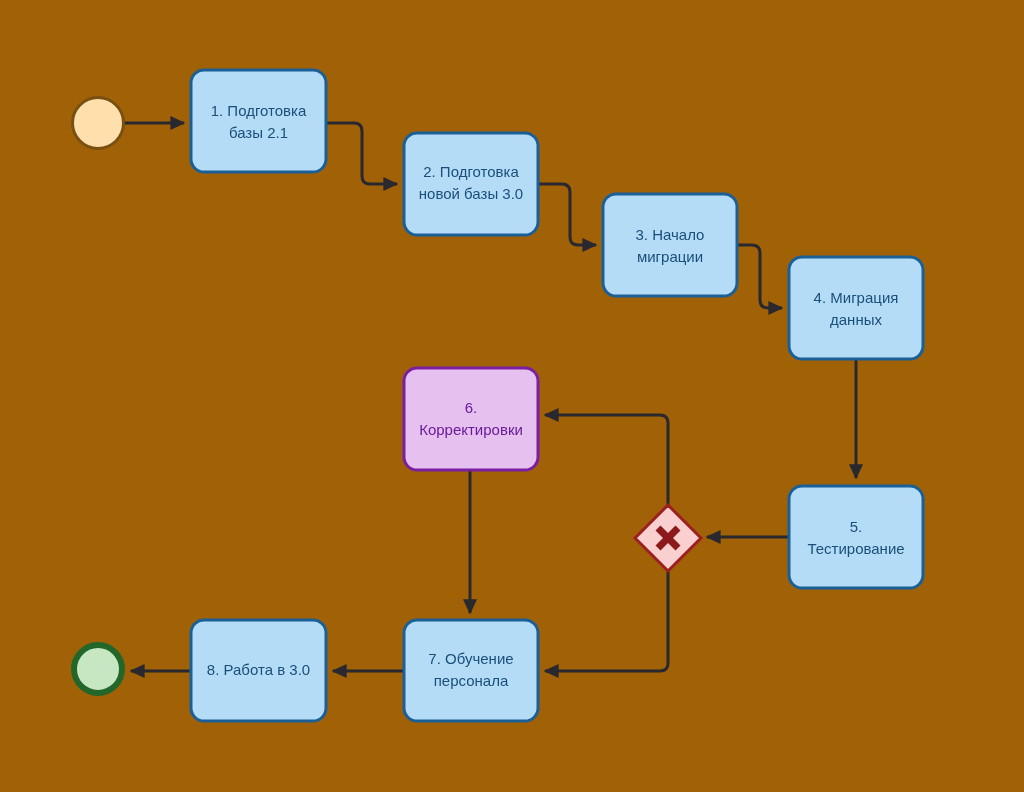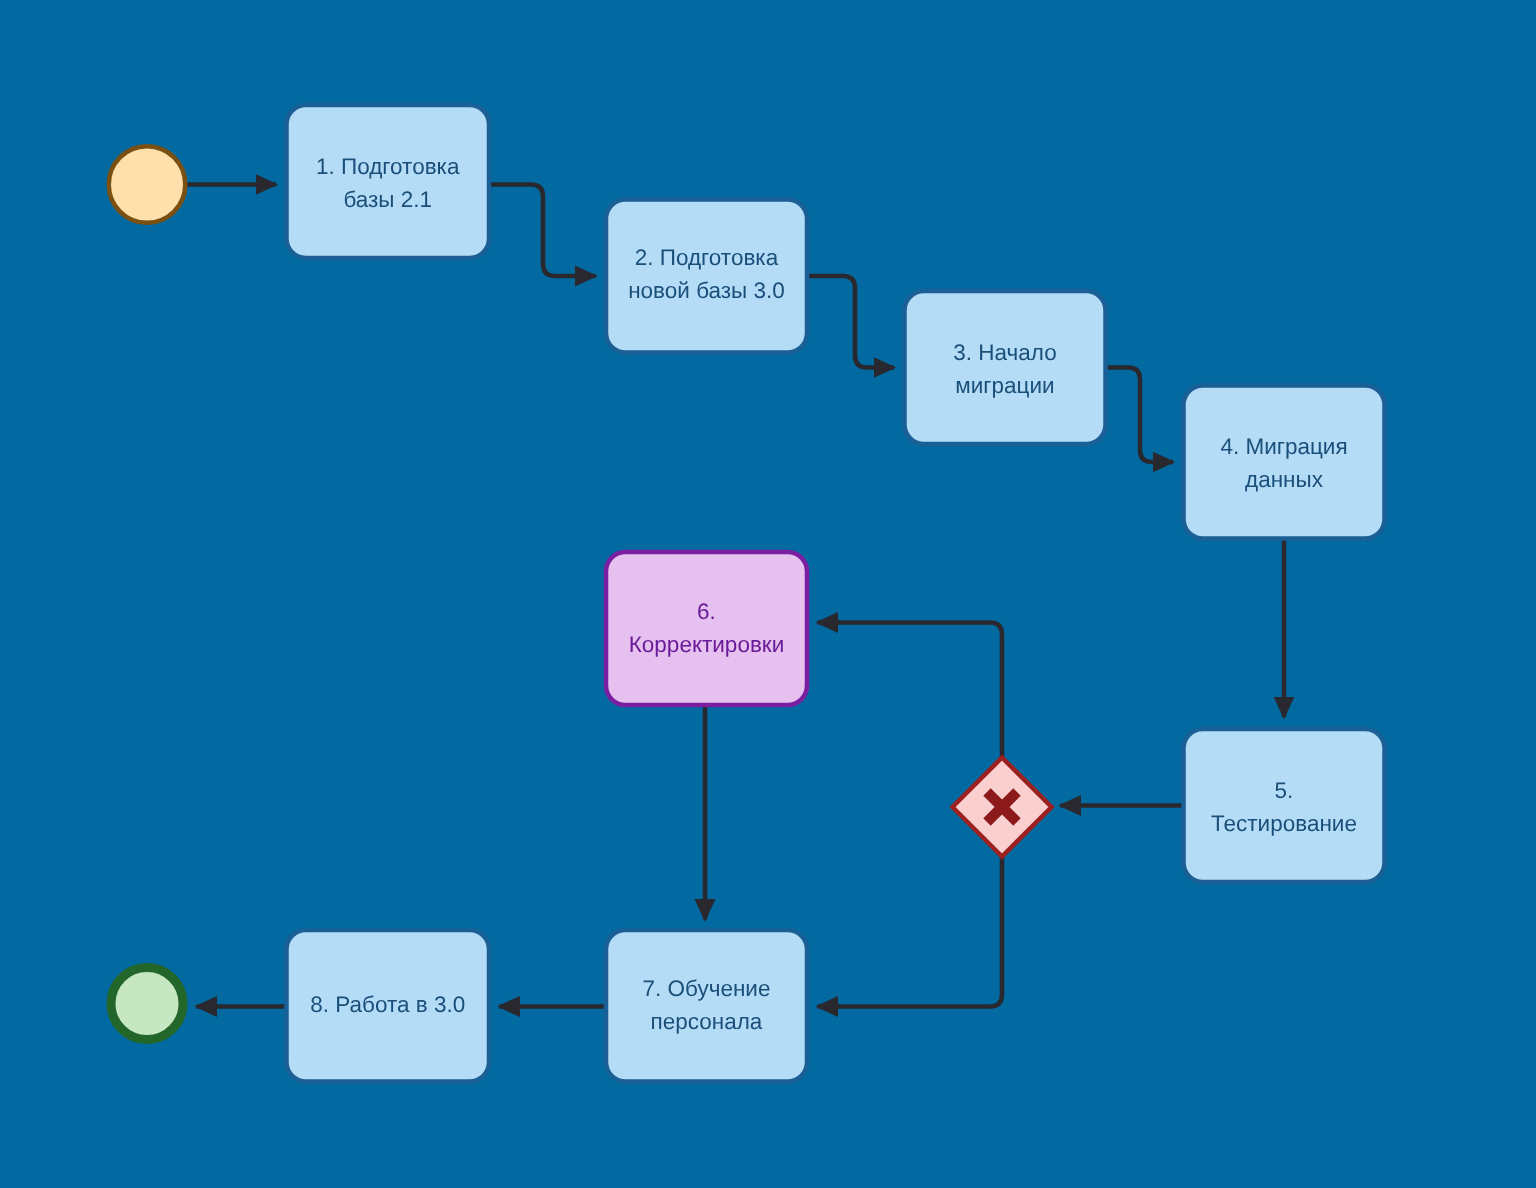--- a/index.html
+++ b/index.html
@@ -10,21 +10,21 @@
   body {
     width: 1024px;
     height: 792px;
     font-family: "Liberation Sans", sans-serif;
     overflow: hidden;
   }
   #diagram-root {
     position: relative;
     width: 1024px;
     height: 792px;
-    background: #0369a1;
+    background: #a16207;
   }
   svg#flowchart {
     display: block;
     width: 1024px;
     height: 792px;
   }
   .node-label {
     font-family: "Liberation Sans", sans-serif;
     font-size: 15px;
     text-anchor: middle;

